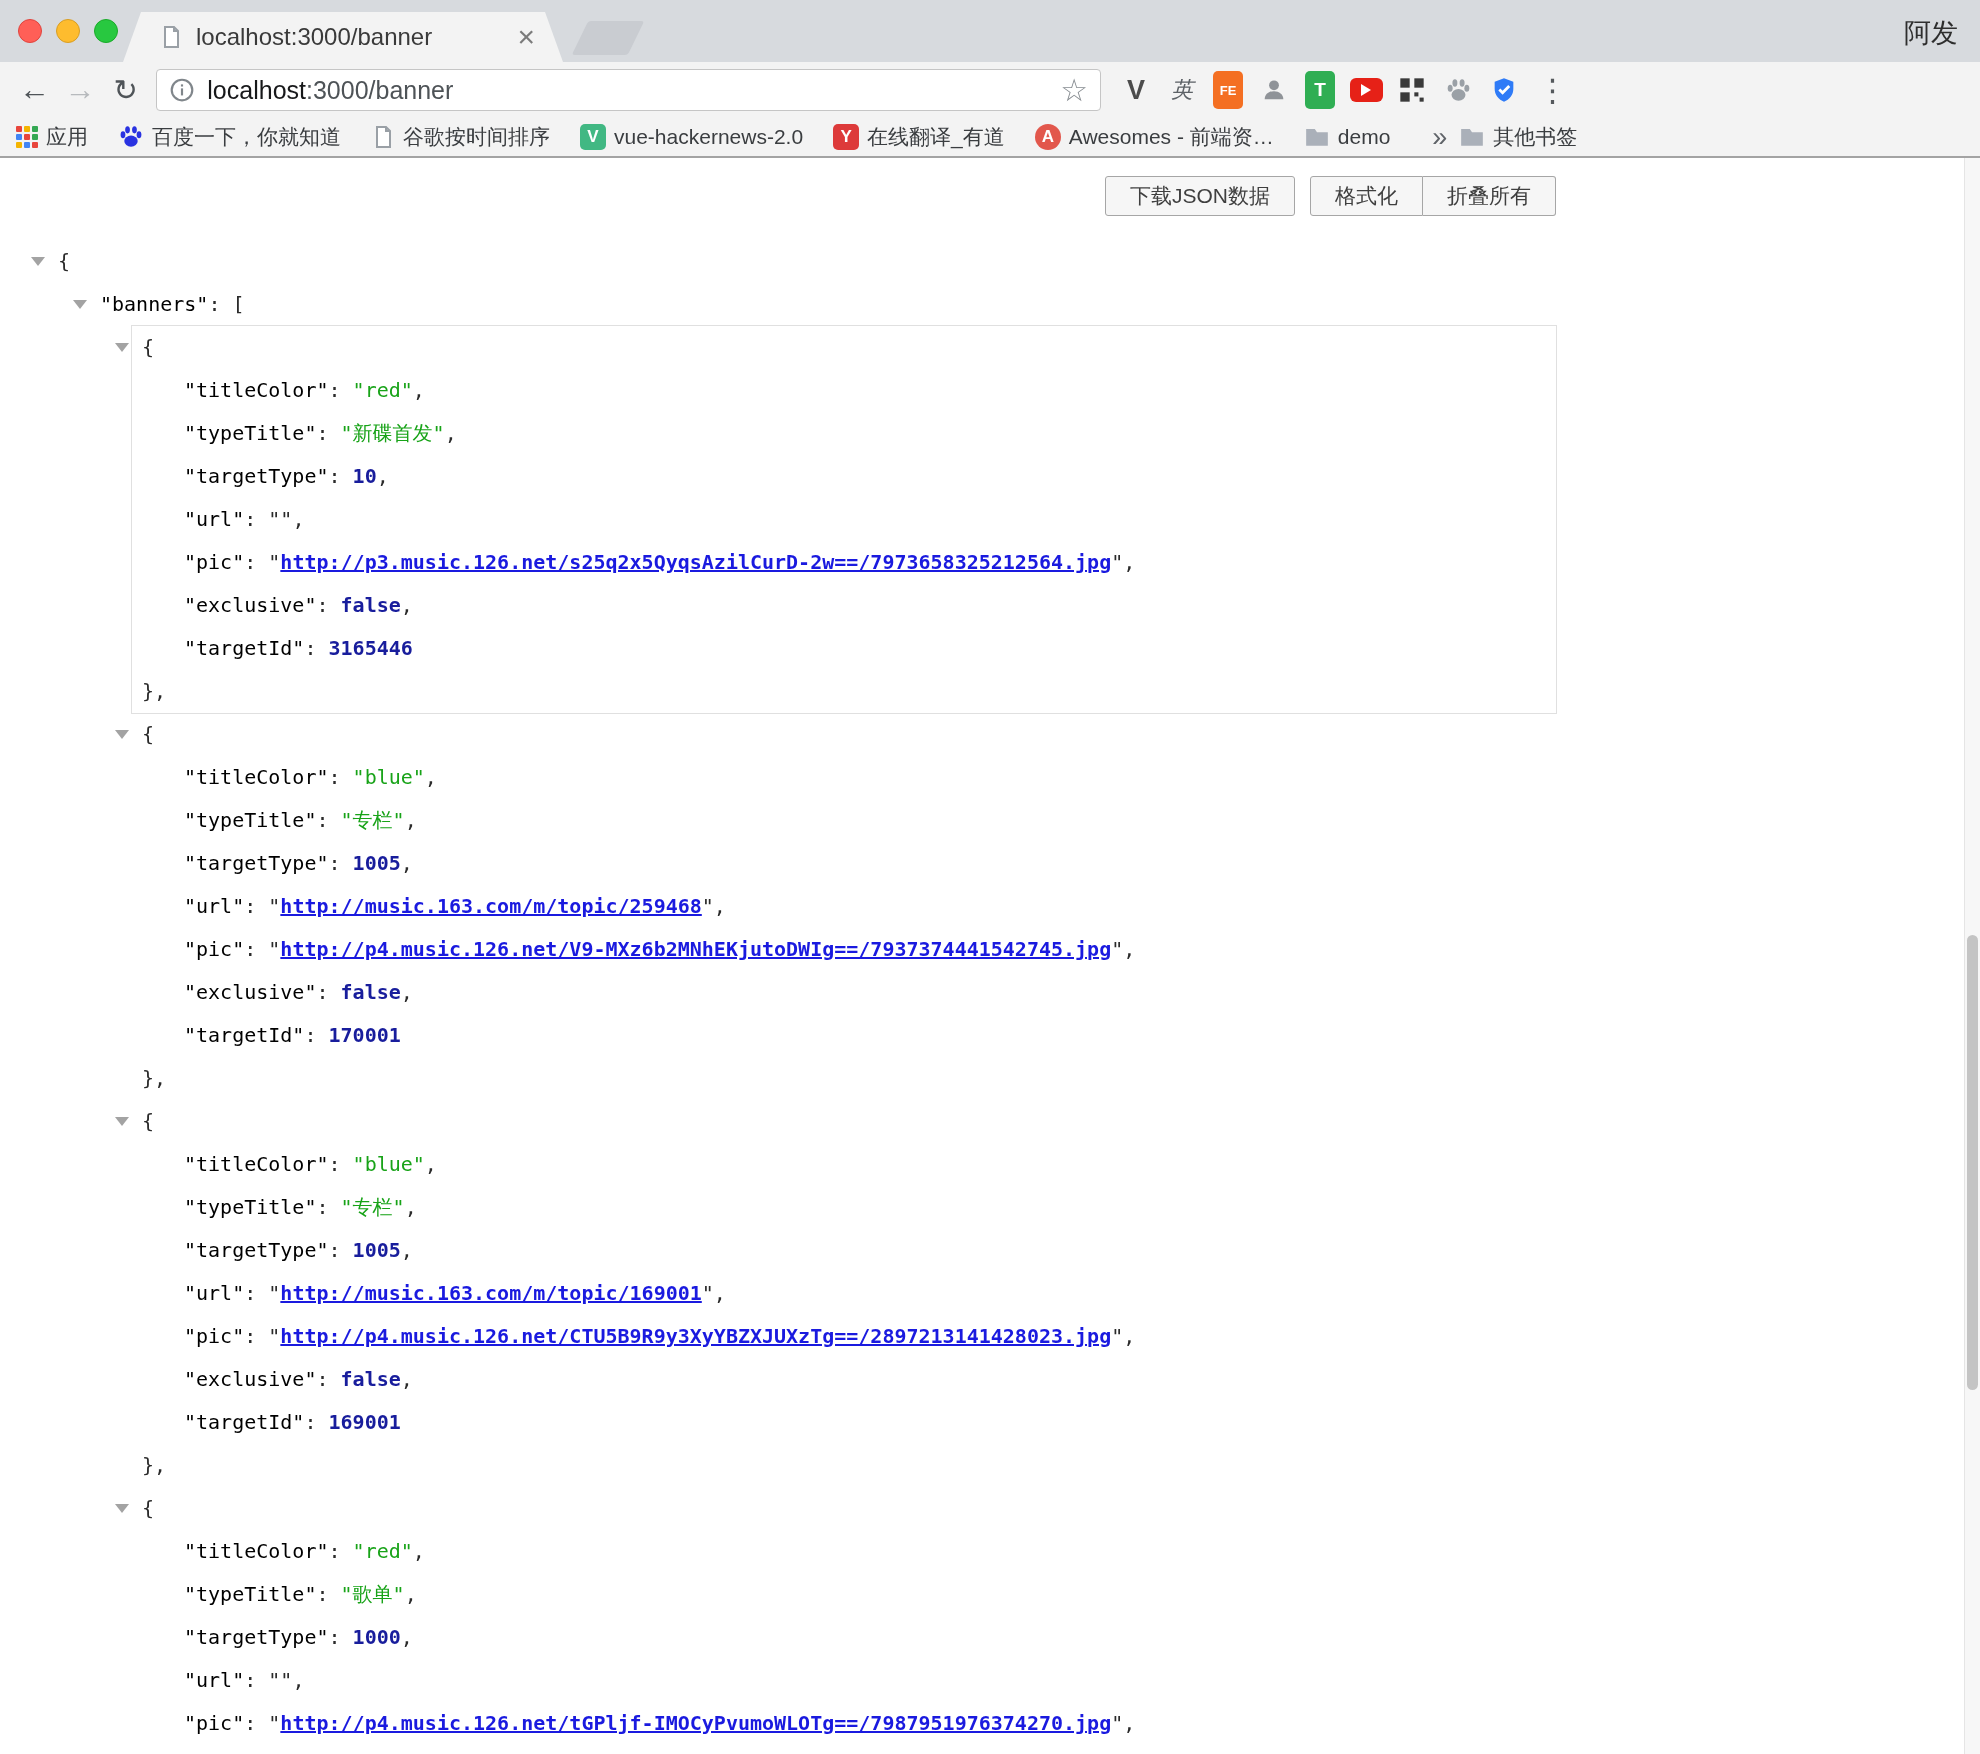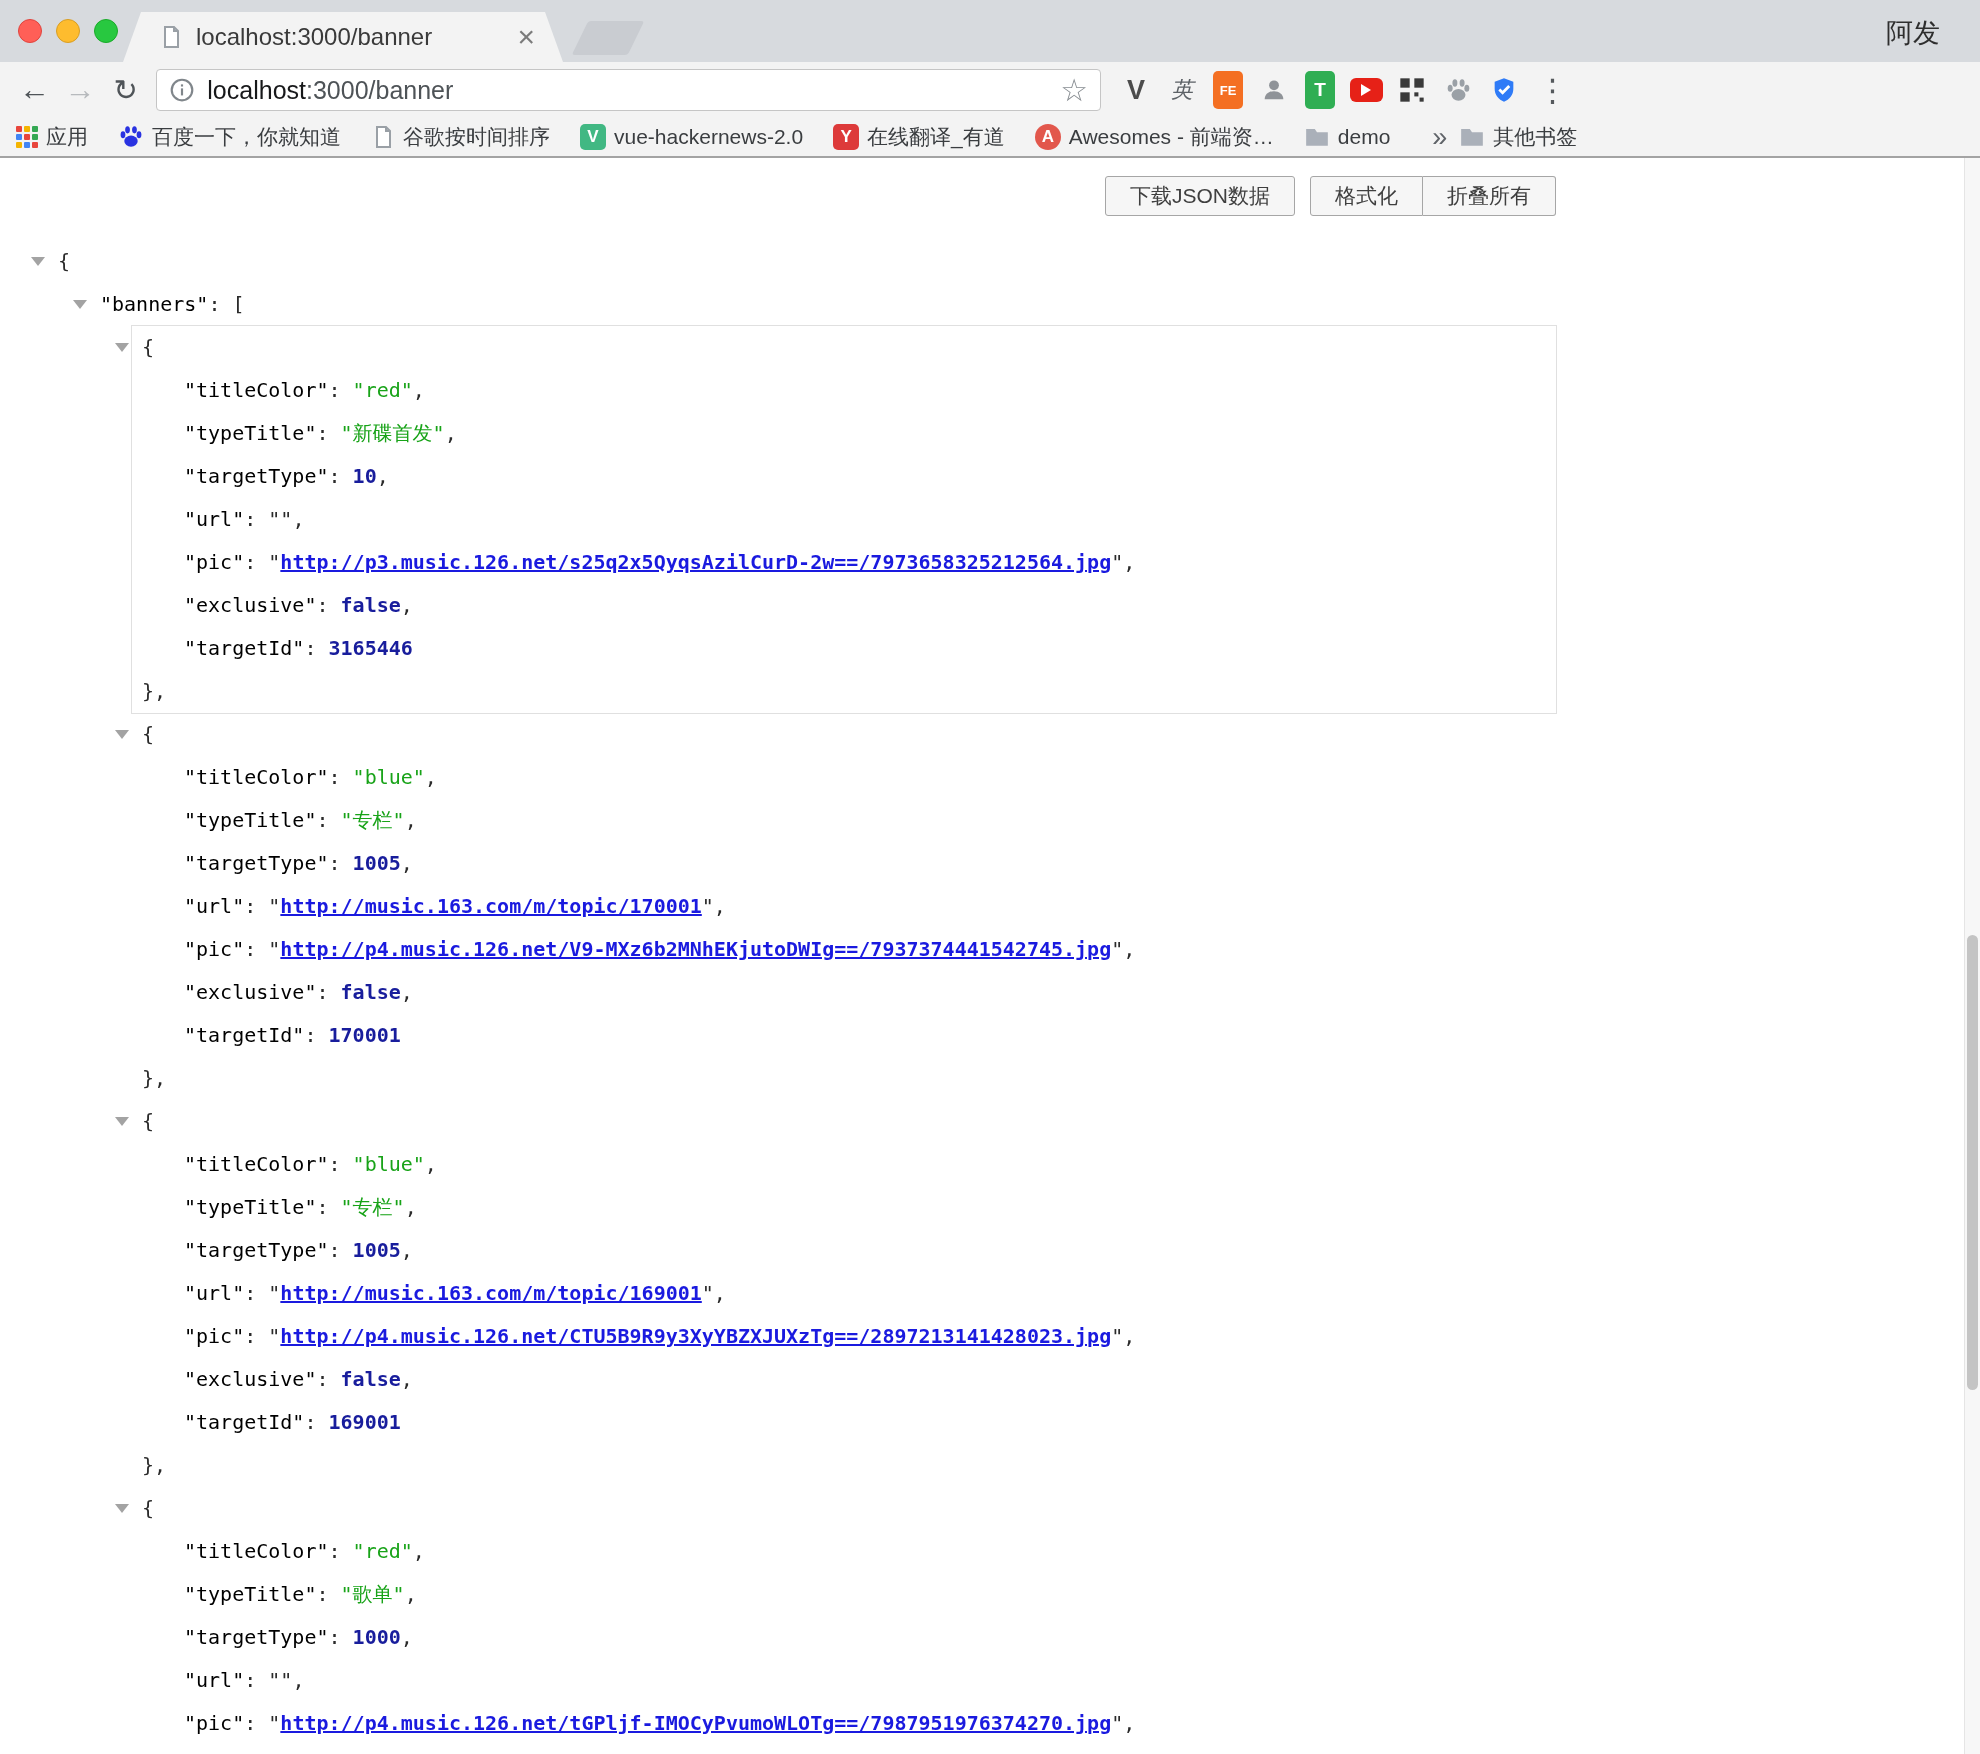--- a/index.html
+++ b/index.html
@@ -13,21 +13,21 @@
   .tl.red { background:#ff5f57; border:1px solid #e0443e; }
   .tl.yellow { background:#febc2e; border:1px solid #d89e24; }
   .tl.green { background:#28c840; border:1px solid #1aab29; }
   .tab { position:absolute; left:123px; bottom:0; width:440px; height:50px;
     background:#f3f3f3; clip-path:polygon(0 100%, 18px 0, calc(100% - 18px) 0, 100% 100%);
     display:flex; align-items:center; padding:0 28px 0 36px; cursor:pointer; }
   .tab-title { font-size:24px; color:#3a3a3a; margin-left:13px; flex:1; white-space:nowrap; overflow:hidden; }
   .tab-close { color:#7b7b7b; font-size:30px; line-height:30px; cursor:pointer; }
   .newtab { position:absolute; left:580px; bottom:7px; width:56px; height:34px;
     background:#c9ccd1; transform:skewX(-26deg); border-radius:3px; cursor:pointer; }
-  .profile { position:absolute; right:40px; top:15px; font-size:27px; color:#2e2e2e; cursor:pointer; }
+  .profile { position:absolute; right:22px; top:15px; font-size:27px; color:#2e2e2e; cursor:pointer; }
 
   
   .toolbar { height:56px; background:#f3f3f3; }
   .toolbar-inner { width:1568px; height:100%; display:flex; align-items:center; padding-left:12px; }
   .nav-btn { width:46px; text-align:center; font-size:31px; color:#4f5458; cursor:pointer; line-height:46px; }
   .nav-btn.fwd { color:#b7babd; }
   .nav-btn.reload { font-size:29px; }
   .omnibox { width:956px; height:42px; background:#fff; border:1px solid #c5c5c5; border-radius:4px;
     display:flex; align-items:center; margin-left:8px; padding:0 12px; cursor:text; }
   .url { margin-left:12px; font-size:25px; flex:1; white-space:nowrap; overflow:hidden; }
@@ -288,21 +288,21 @@
                 <div class="j-line"><span class="j-key">"targetId"</span><span class="j-p">: </span><span class="j-num">3165446</span><span class="j-p"></span></div>
               </div>
               <div class="j-line"><span class="j-p">},</span></div>
             </div>
             <div class="j-item">
               <div class="j-line"><span class="j-toggle"></span><span class="j-p">{</span></div>
               <div class="j-ind">
                 <div class="j-line"><span class="j-key">"titleColor"</span><span class="j-p">: </span><span class="j-str">"blue"</span><span class="j-p">,</span></div>
                 <div class="j-line"><span class="j-key">"typeTitle"</span><span class="j-p">: </span><span class="j-str">"专栏"</span><span class="j-p">,</span></div>
                 <div class="j-line"><span class="j-key">"targetType"</span><span class="j-p">: </span><span class="j-num">1005</span><span class="j-p">,</span></div>
-                <div class="j-line"><span class="j-key">"url"</span><span class="j-p">: </span><span class="j-p">"</span><a class="j-link" href="#">http://music.163.com/m/topic/170001</a><span class="j-p">"</span><span class="j-p">,</span></div>
+                <div class="j-line"><span class="j-key">"url"</span><span class="j-p">: </span><span class="j-p">"</span><a class="j-link" href="#">http://music.163.com/m/topic/259468</a><span class="j-p">"</span><span class="j-p">,</span></div>
                 <div class="j-line"><span class="j-key">"pic"</span><span class="j-p">: </span><span class="j-p">"</span><a class="j-link" href="#">http://p4.music.126.net/V9-MXz6b2MNhEKjutoDWIg==/7937374441542745.jpg</a><span class="j-p">"</span><span class="j-p">,</span></div>
                 <div class="j-line"><span class="j-key">"exclusive"</span><span class="j-p">: </span><span class="j-bool">false</span><span class="j-p">,</span></div>
                 <div class="j-line"><span class="j-key">"targetId"</span><span class="j-p">: </span><span class="j-num">170001</span><span class="j-p"></span></div>
               </div>
               <div class="j-line"><span class="j-p">},</span></div>
             </div>
             <div class="j-item">
               <div class="j-line"><span class="j-toggle"></span><span class="j-p">{</span></div>
               <div class="j-ind">
                 <div class="j-line"><span class="j-key">"titleColor"</span><span class="j-p">: </span><span class="j-str">"blue"</span><span class="j-p">,</span></div>

